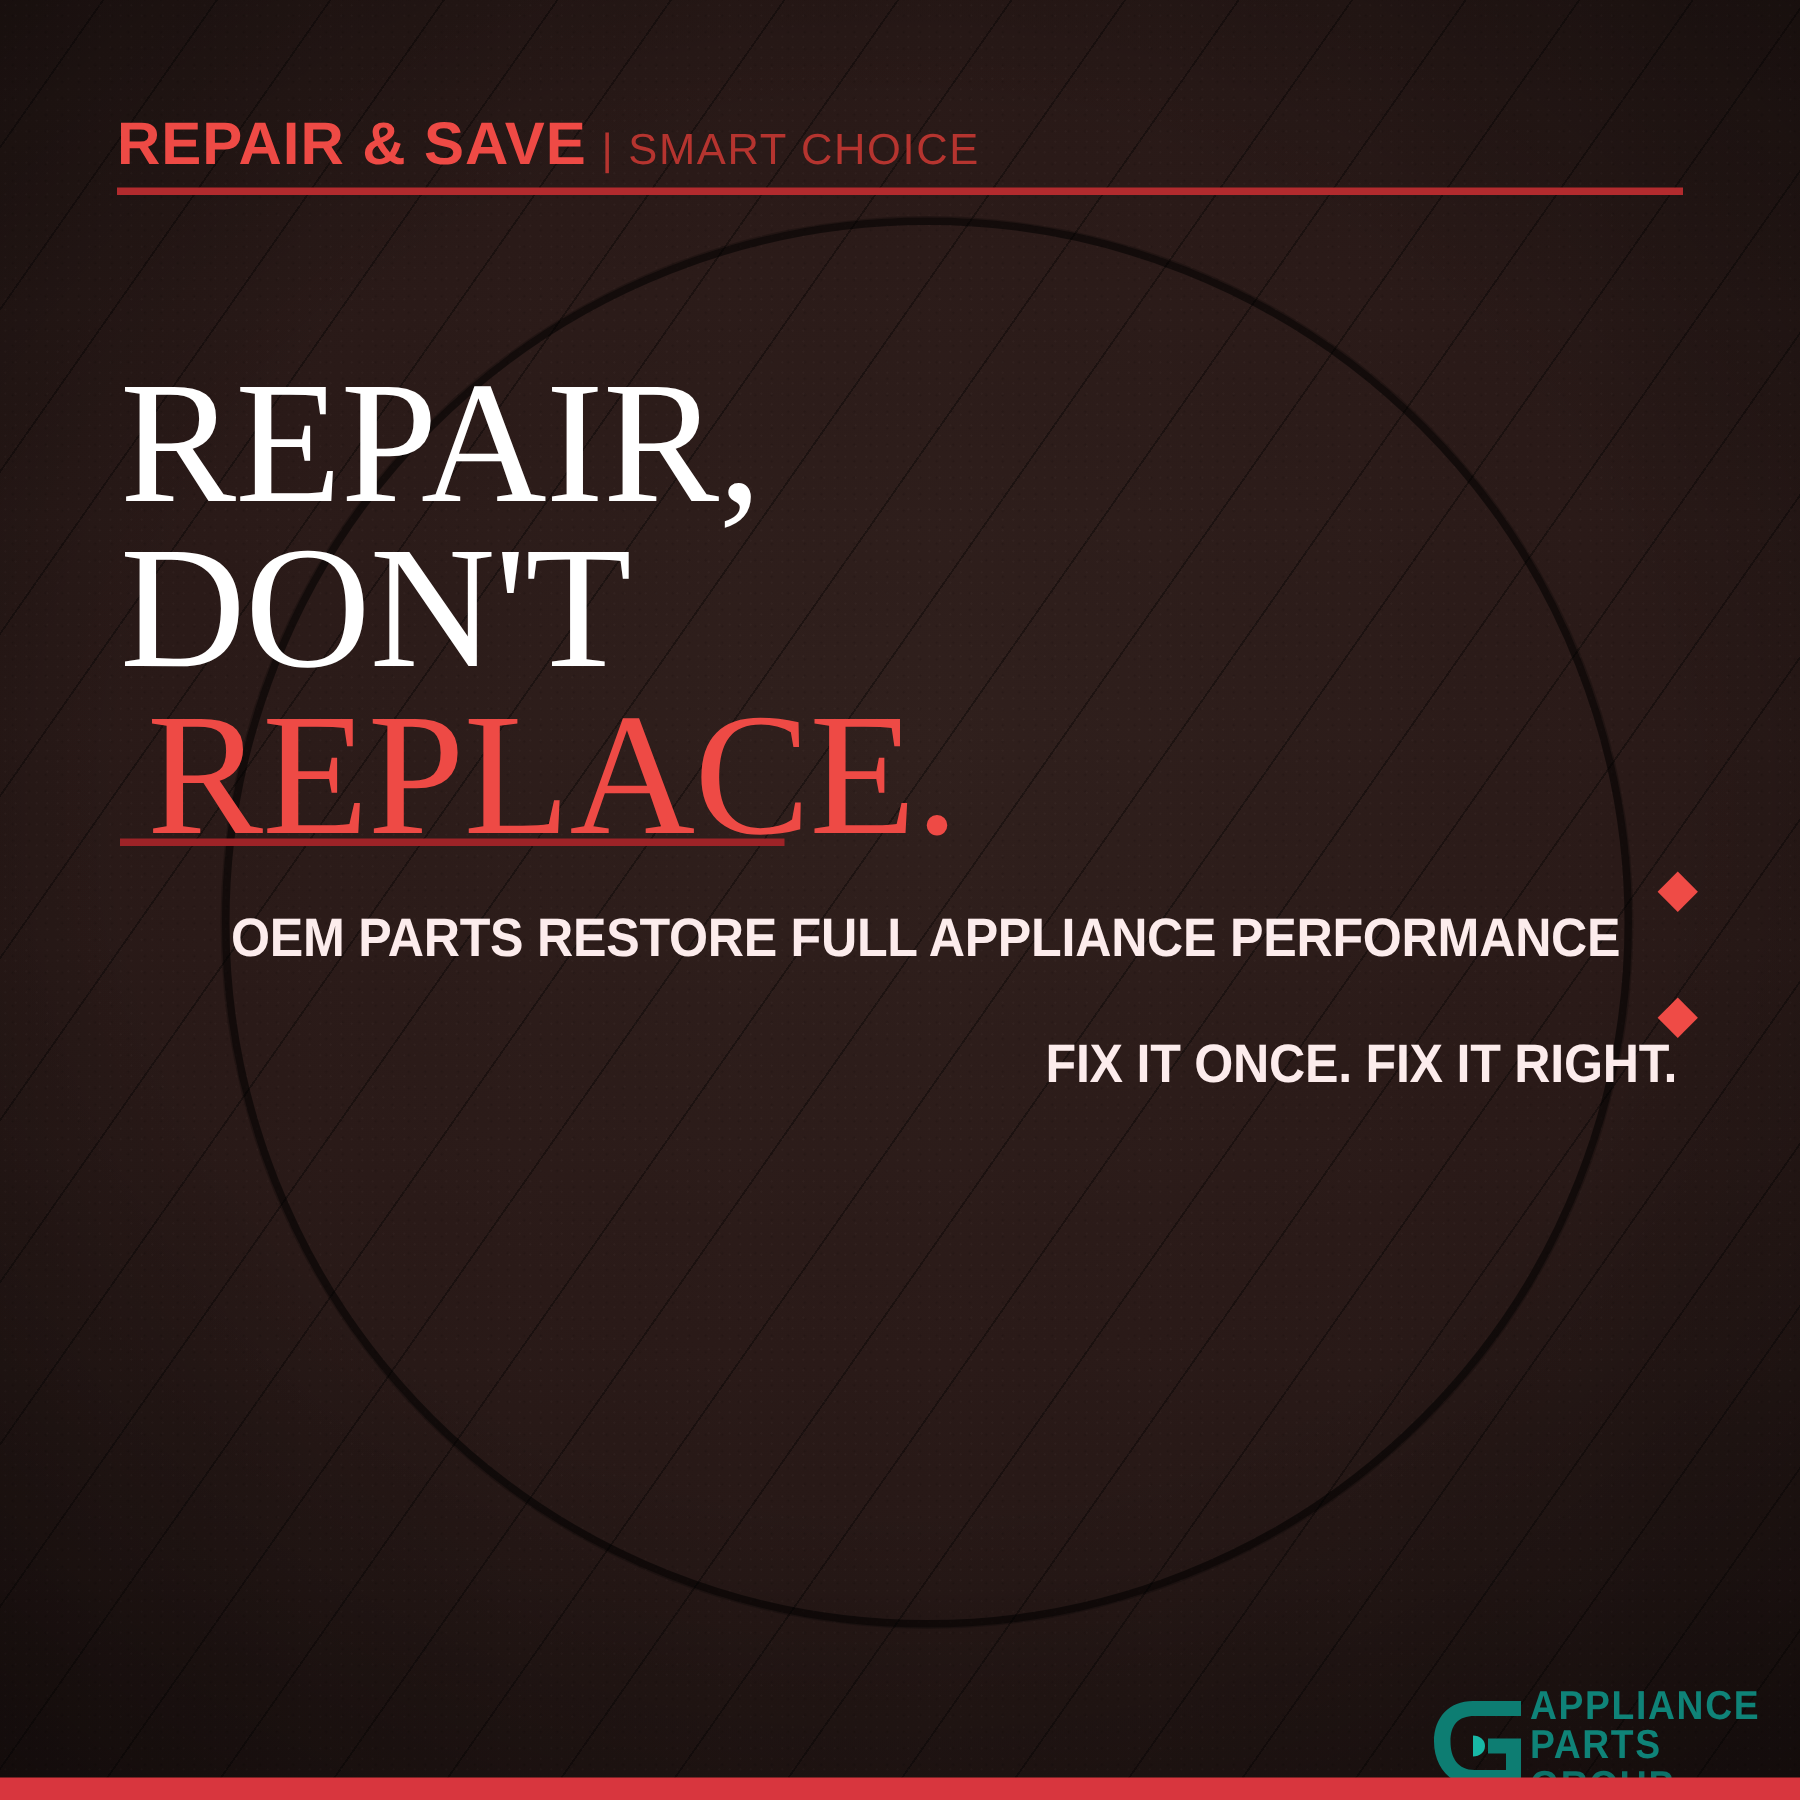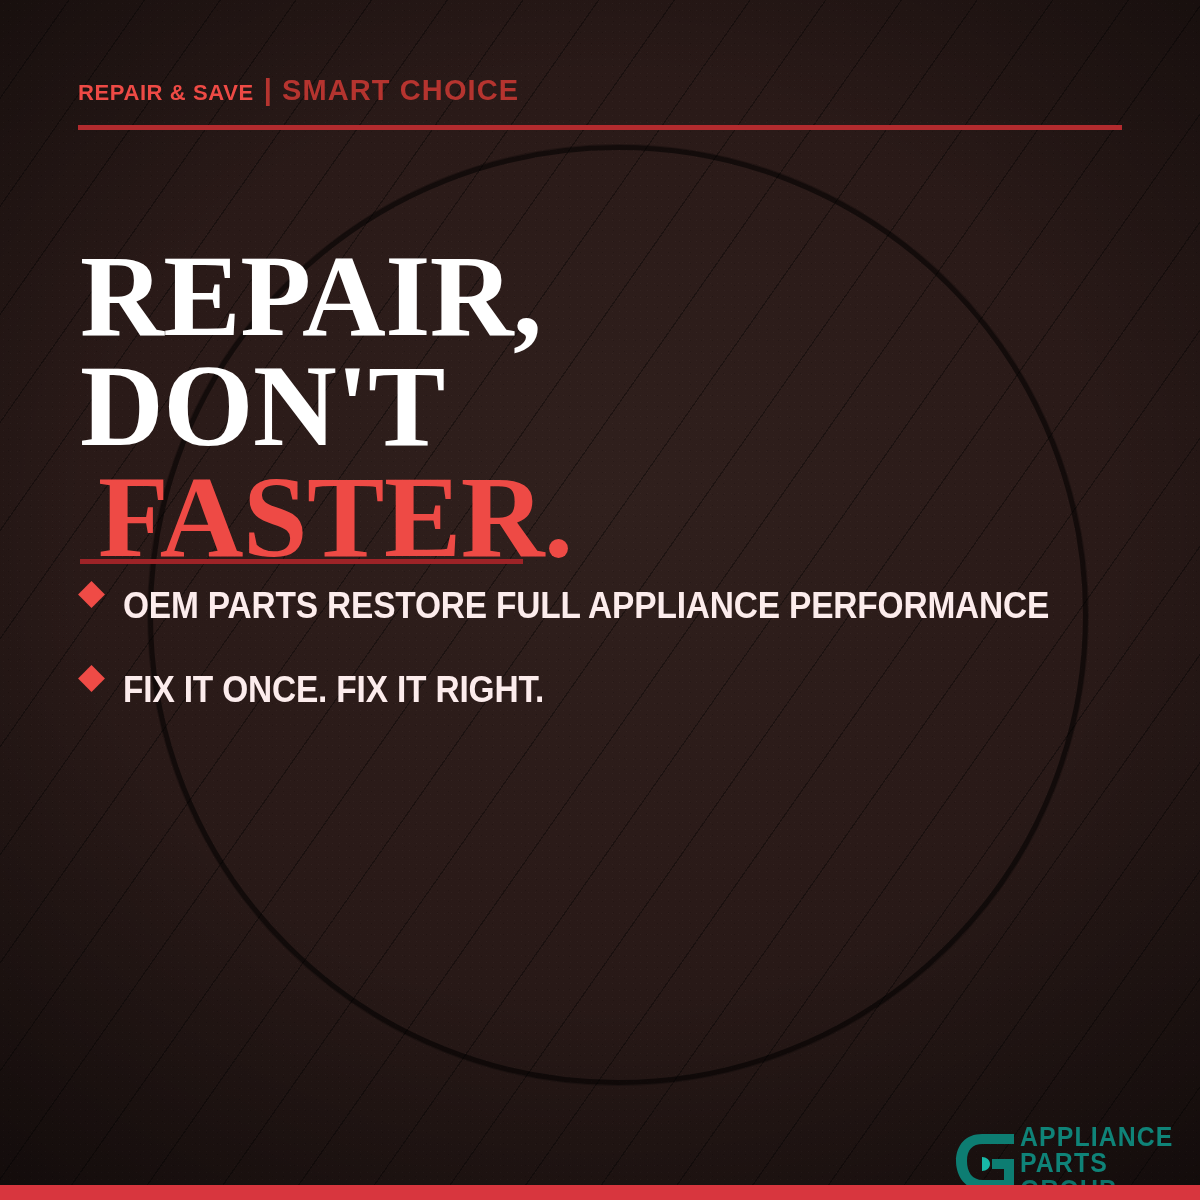--- a/index.html
+++ b/index.html
@@ -75,47 +75,47 @@
   .kicker {
     position: absolute;
     left: 78px;
     top: 74px;
     display: flex;
     align-items: baseline;
     gap: 10px;
     white-space: nowrap;
   }
   .kicker-main {
-    font-size: 22px;
+    font-size: 40px;
     font-weight: bold;
     letter-spacing: 0.6px;
     color: #ee4a45;
   }
   .kicker-sub {
     font-size: 29px;
-    font-weight: bold;
+    font-weight: normal;
     letter-spacing: 1.1px;
     color: #b5342f;
   }
   .kicker-rule {
     position: absolute;
     left: 78px;
     top: 125px;
     width: 1044px;
     height: 5px;
     background: #b22b2e;
   }
 
   
   .headline {
     position: absolute;
     left: 80px;
     top: 163px;
     font-family: "Liberation Serif", serif;
-    font-weight: bold;
+    font-weight: normal;
     font-size: 116px;
     line-height: 0.955;
     letter-spacing: -0.5px;
   }
   .headline .line-1,
   .headline .line-2 { color: #ffffff; display: block; }
   .headline .line-3 {
     display: block;
     color: #ee4a45;
     padding-left: 18px;
@@ -133,22 +133,23 @@
 
   
   .bullets {
     position: absolute;
     left: 80px;
     top: 585px;
     width: 1070px;
   }
   .bullet-row {
     display: flex;
-    align-items: flex-start;
+    align-items: flex-end;
     height: 84px;
+    flex-direction: column;
   }
   .bullet-marker {
     flex: 0 0 auto;
     width: 19px;
     height: 19px;
     background: #ef4b46;
     transform: rotate(45deg);
     margin-right: 22px;
     margin-left: 2px;
   }
@@ -215,21 +216,21 @@
 
     <div class="kicker">
       <span class="kicker-main">REPAIR &amp; SAVE</span>
       <span class="kicker-sub">| SMART CHOICE</span>
     </div>
     <div class="kicker-rule"></div>
 
     <h1 class="headline">
       <span class="line-1">REPAIR,</span>
       <span class="line-2">DON'T</span>
-      <span class="line-3">FASTER.</span>
+      <span class="line-3">REPLACE.</span>
     </h1>
 
     <div class="sub-rule"></div>
 
     <div class="bullets">
       <div class="bullet-row">
         <span class="bullet-marker"></span>
         <span class="bullet-text">OEM PARTS RESTORE FULL APPLIANCE PERFORMANCE</span>
       </div>
       <div class="bullet-row">

